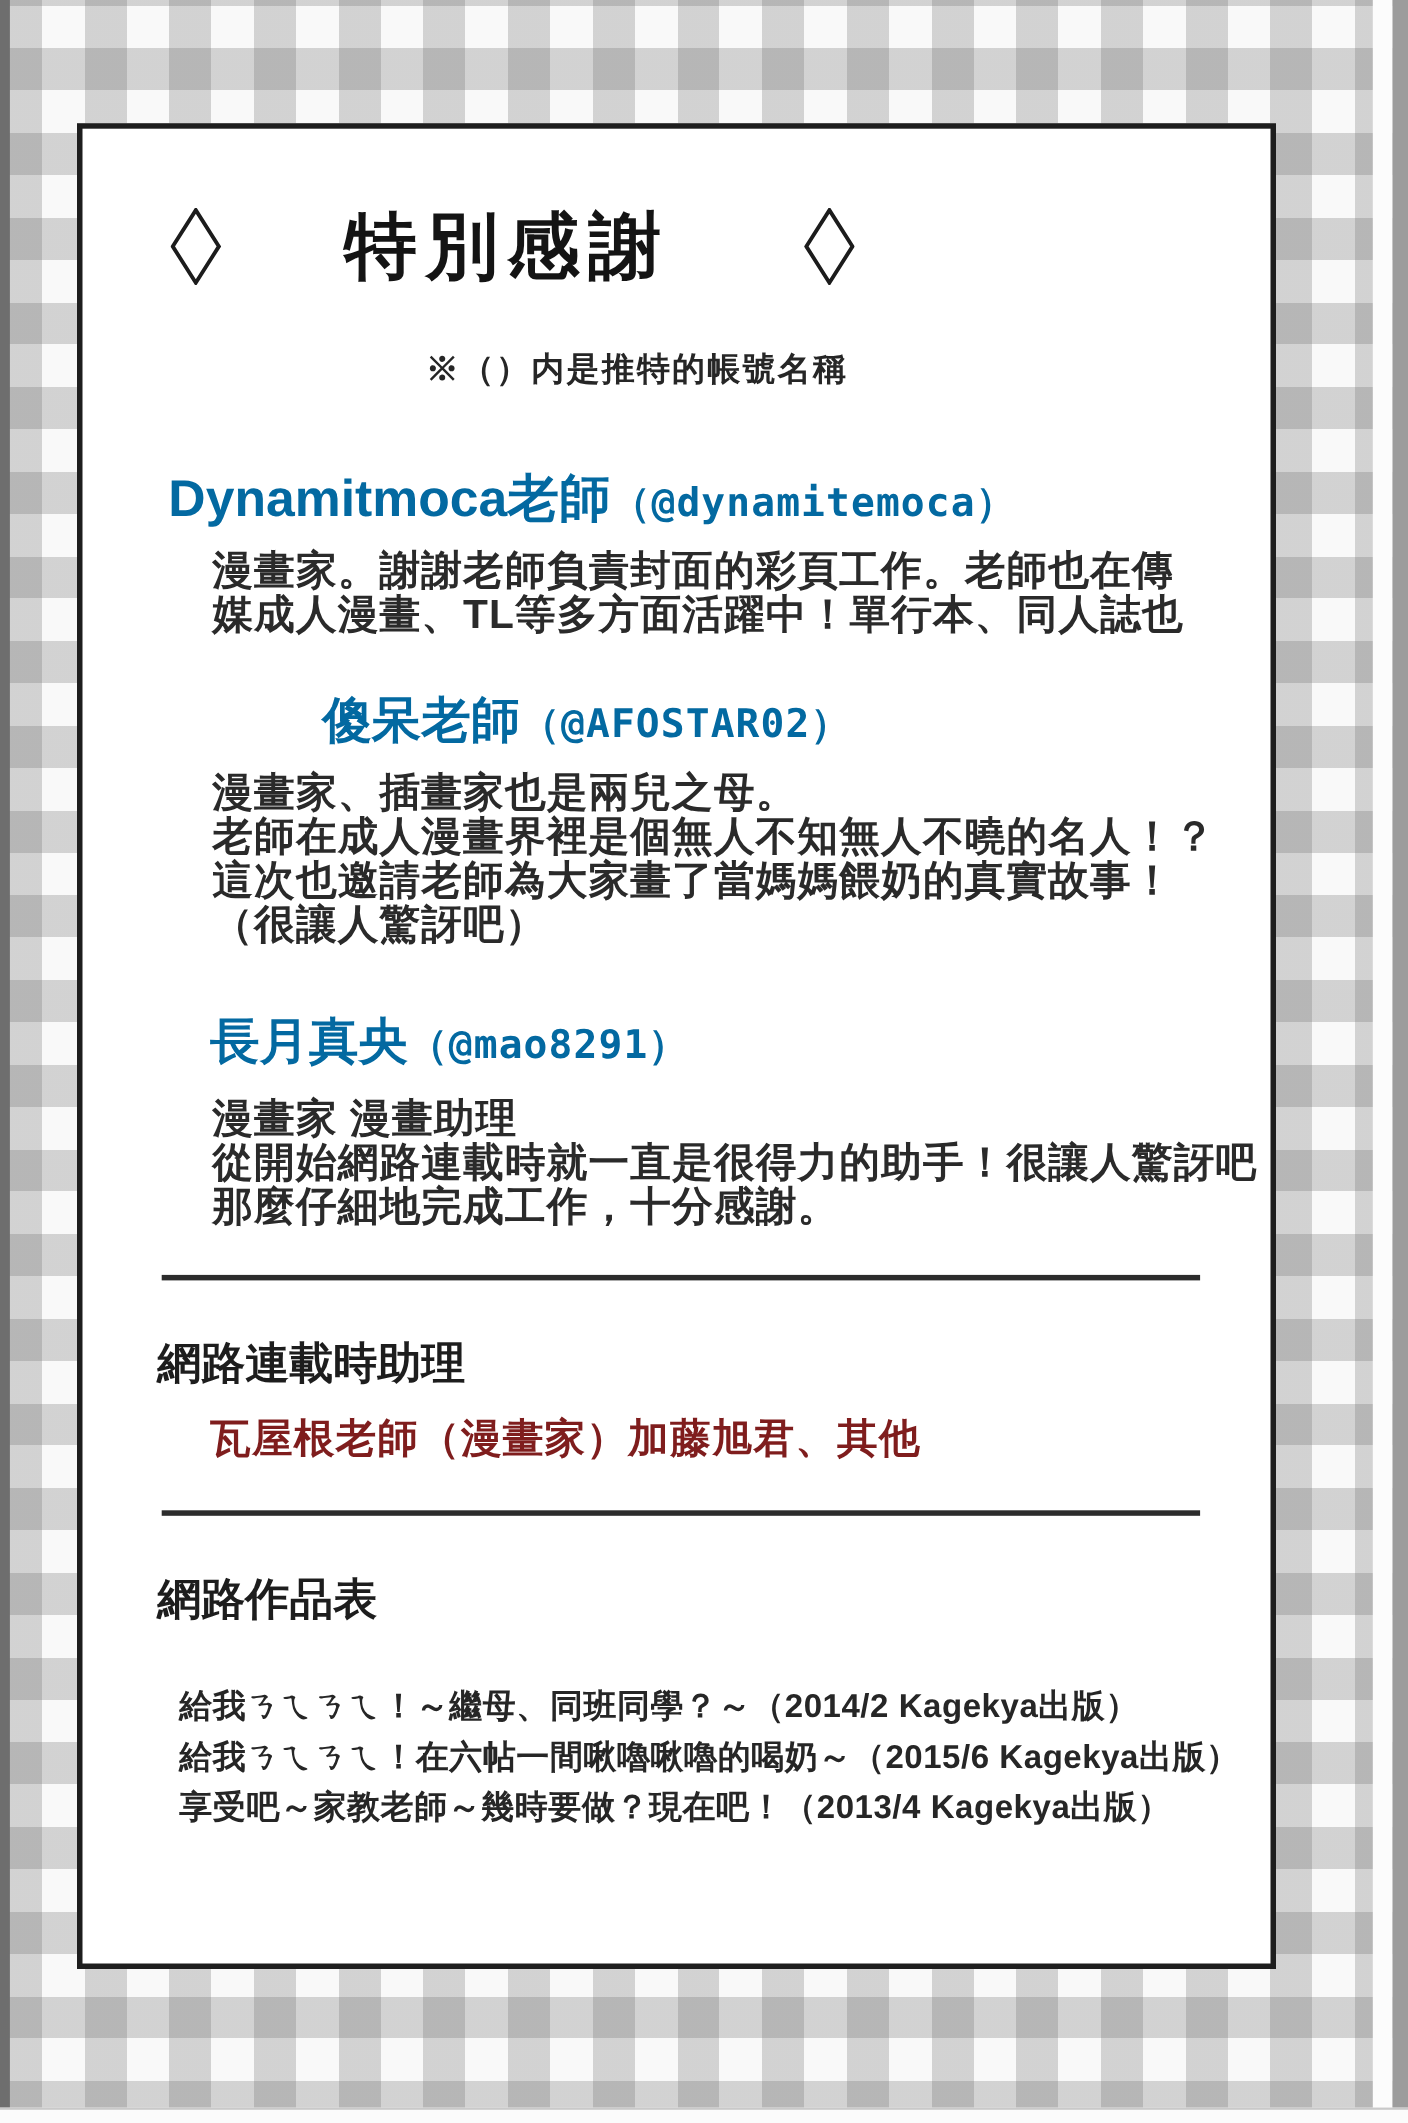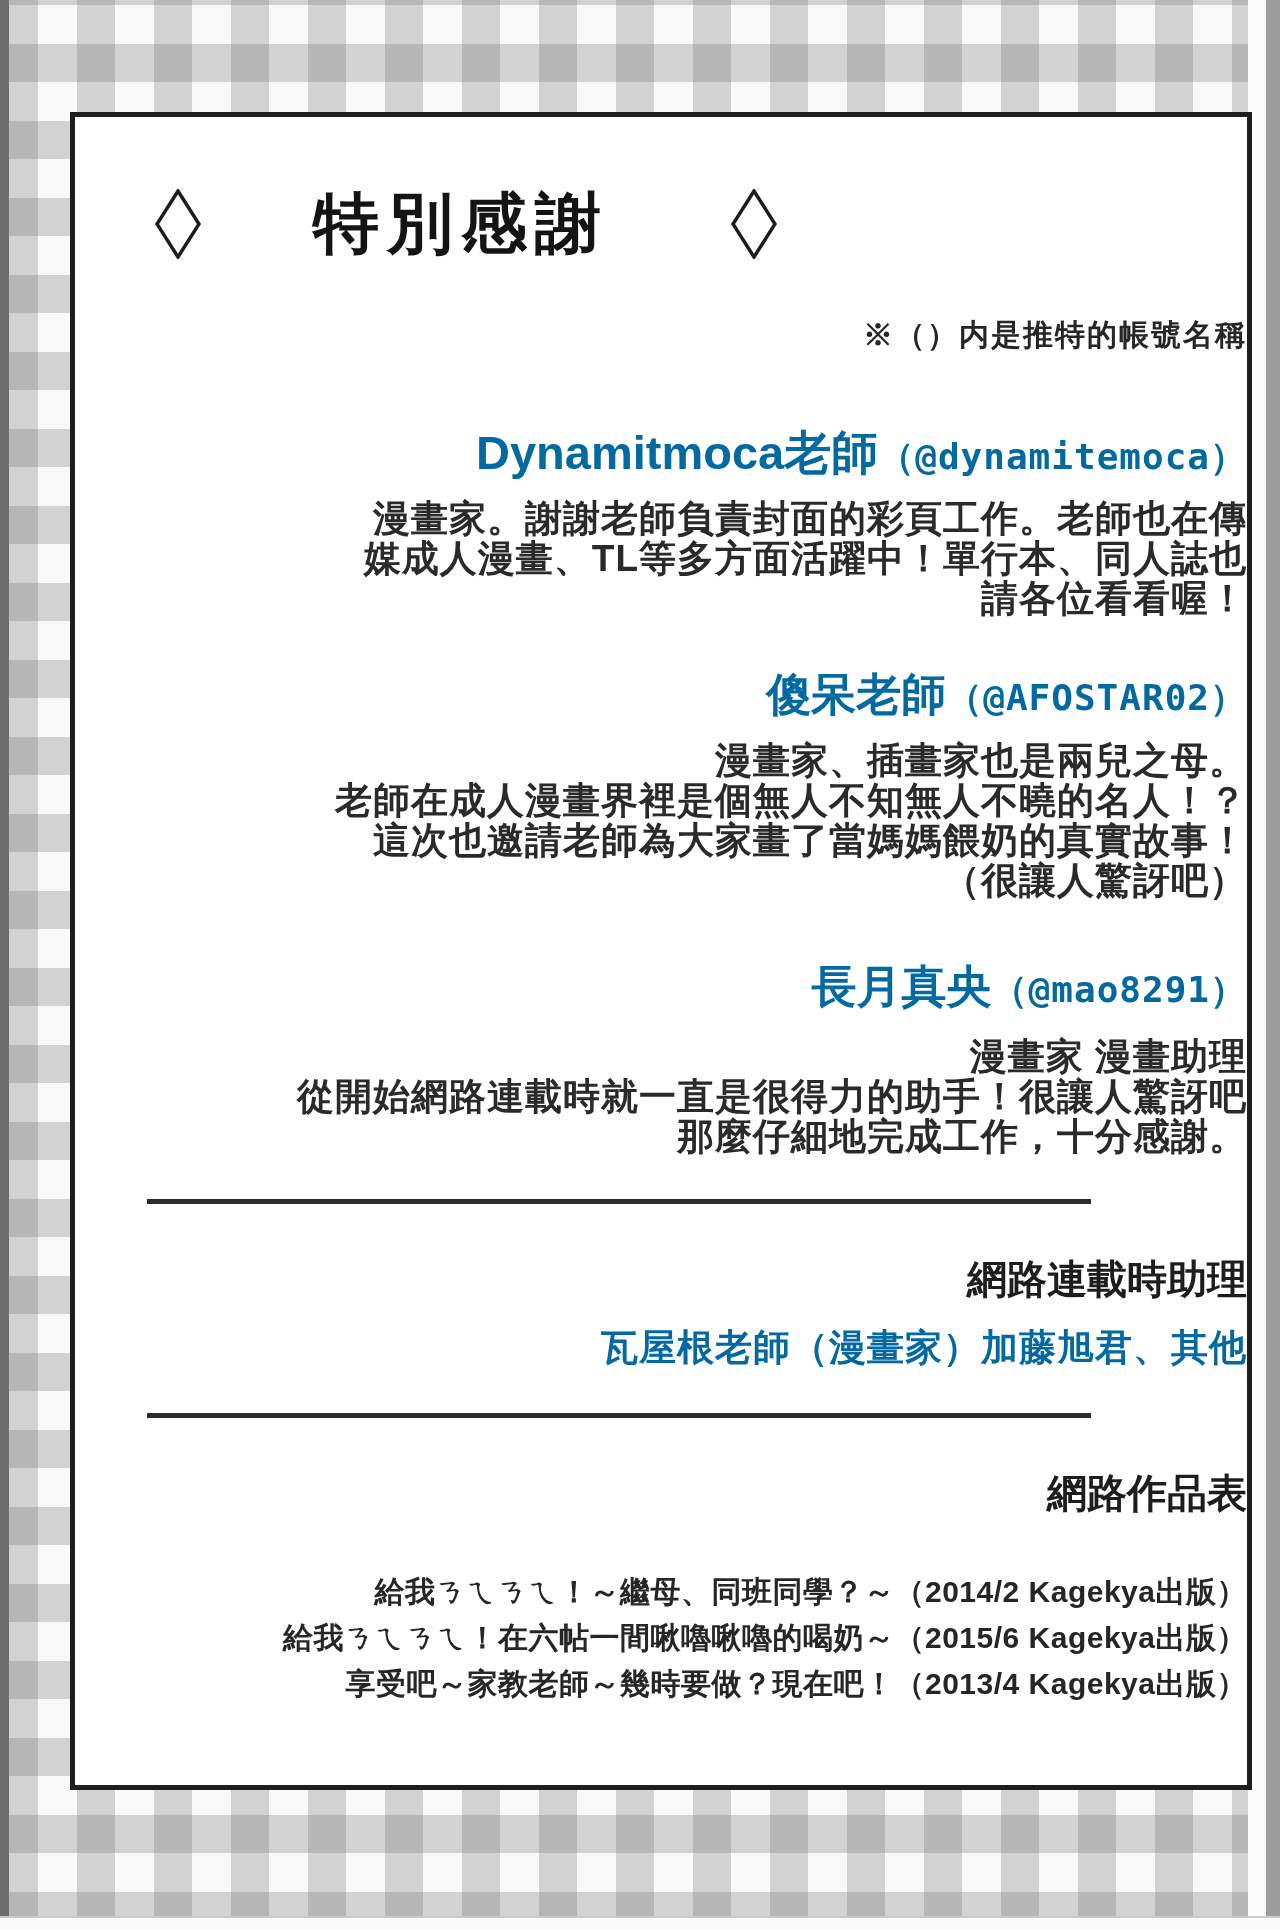--- a/index.html
+++ b/index.html
@@ -18,26 +18,25 @@
 
   
   .edge-left   { position:absolute; left:0; top:0; width:9px; height:1930px; background:#6e6e6e; }
   .edge-right-white { position:absolute; right:14px; top:0; width:18px; height:1930px; background:#fcfcfc; }
   .edge-right-gray  { position:absolute; right:0; top:0; width:14px; height:1930px; background:#9c9c9c; }
   .edge-bottom { position:absolute; left:0; bottom:0; width:1280px; height:12px; background:#fbfbfb; border-top:2px solid #c9c9c9; }
 
   .sheet {
     position: absolute;
     left: 70px; top: 112px;
-    width: 1182px; height: 1678px;
+    width: 1090px; height: 1678px;
     background: #ffffff;
     border: 5px solid #1e1e1e;
     box-sizing: border-box;
     color: #2d2d2d;
-    text-align: right;
   }
 
   .title-row {
     display: flex;
     align-items: center;
     margin-top: 62px;
   }
   .diamond { flex: 0 0 auto; }
   .diamond svg { display:block; }
   .page-title {
@@ -103,21 +102,21 @@
     font-weight: 700;
     color: #1d1d1d;
     margin-left: 68px;
   }
   .assist-heading { margin-top: 48px; }
   .assist-names {
     margin-top: 16px;
     margin-left: 116px;
     font-size: 37px;
     font-weight: 700;
-    color: #0369a1;
+    color: #7f1d1d;
     letter-spacing: 1px;
   }
   .works-heading { margin-top: 48px; }
   .works-list {
     margin-top: 48px;
     margin-left: 88px;
   }
   .works-item {
     font-size: 30px;
     line-height: 46px;
@@ -153,21 +152,20 @@
 
   <div class="subtitle">※（）内是推特的帳號名稱</div>
 
   <div class="credit-section">
     <div class="credit-heading h1">
       <span class="credit-name">Dynamitmoca老師</span><span class="credit-handle">（@dynamitemoca）</span>
     </div>
     <div class="para p1">
       <div>漫畫家。謝謝老師負責封面的彩頁工作。老師也在傳</div>
       <div>媒成人漫畫、TL等多方面活躍中！單行本、同人誌也</div>
-      <div>請各位看看喔！</div>
     </div>
   </div>
 
   <div class="credit-section">
     <div class="credit-heading h2">
       <span class="credit-name">傻呆老師</span><span class="credit-handle">（@AFOSTAR02）</span>
     </div>
     <div class="para p2">
       <div>漫畫家、插畫家也是兩兒之母。</div>
       <div>老師在成人漫畫界裡是個無人不知無人不曉的名人！？</div>

